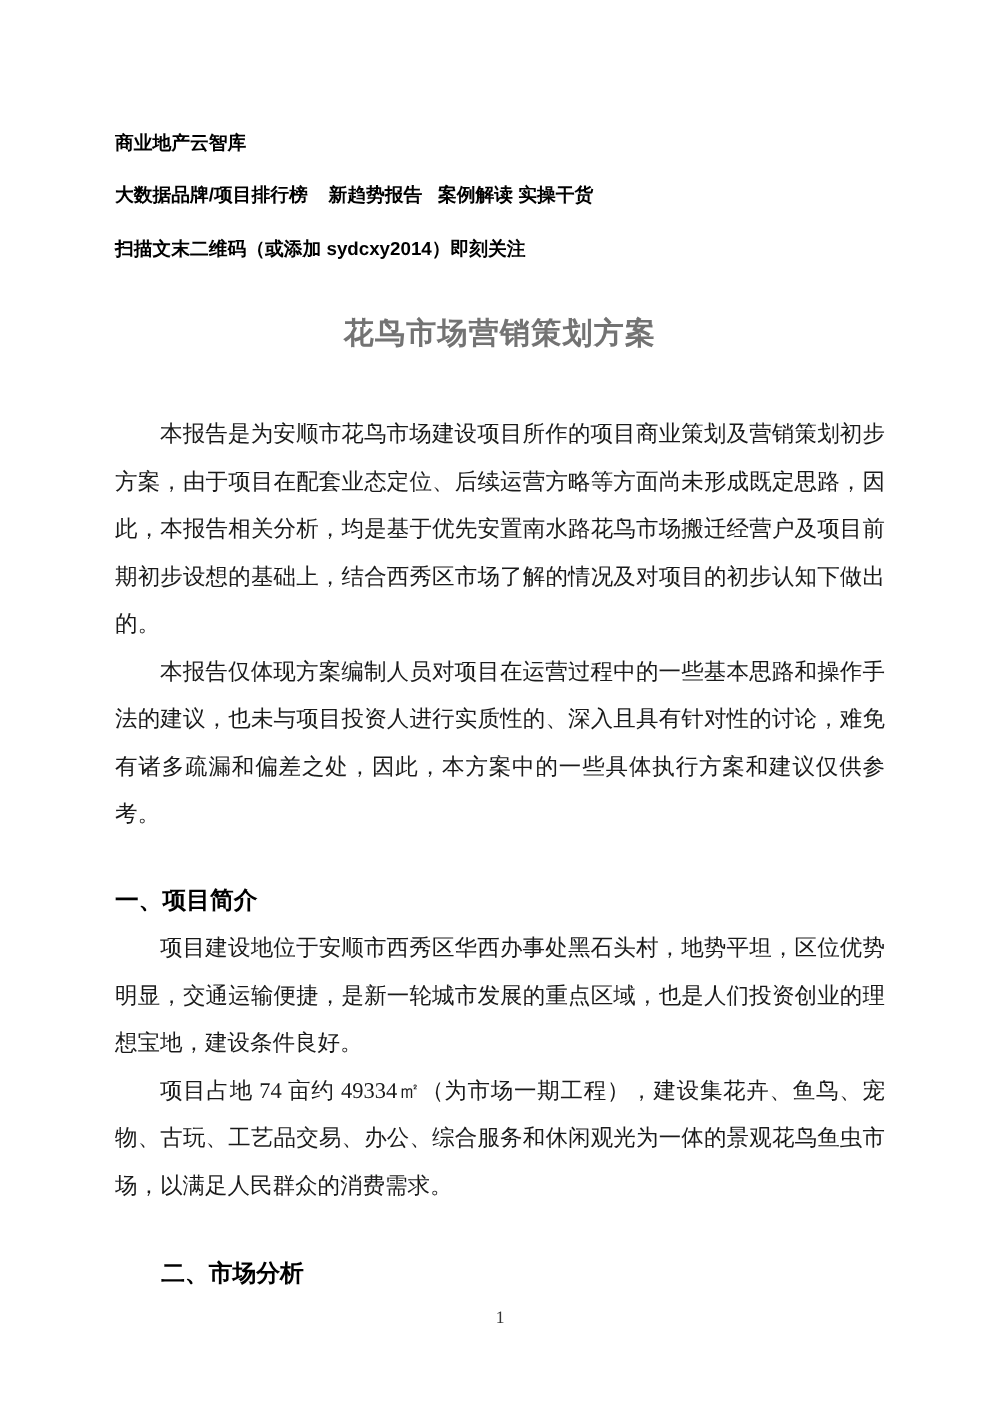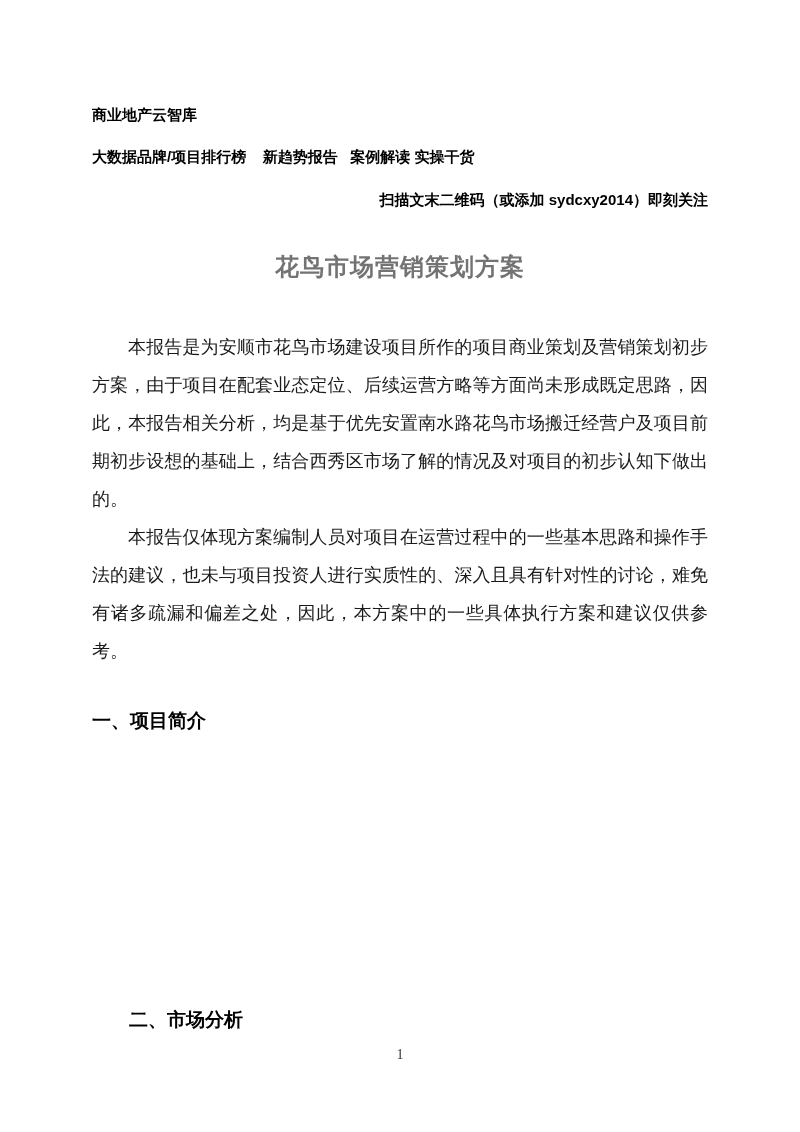--- a/index.html
+++ b/index.html
@@ -22,21 +22,21 @@
   .hdr-line {
     font-family: "Liberation Sans", "DejaVu Sans", sans-serif;
     font-weight: 700;
     font-size: 15px;
     line-height: 17px;
     white-space: pre-wrap;
     color: #000000;
   }
   .hdr-brand   { top: 106px; }
   .hdr-tagline { top: 148px; }
-  .hdr-scan    { top: 191px; text-align: right; }
+  .hdr-scan    { top: 191px; }
 
   
   .doc-title {
     top: 250px;
     text-align: center;
     font-family: "Liberation Sans", "DejaVu Sans", sans-serif;
     font-weight: 700;
     font-size: 24px;
     line-height: 34px;
     letter-spacing: 1px;
@@ -91,19 +91,21 @@
   <div class="abs doc-title">花鸟市场营销策划方案</div>
 
   <div class="abs sec-heading sec-heading-1">一、项目简介</div>
 
   <div class="abs body-block intro-block">
     <p>本报告是为安顺市花鸟市场建设项目所作的项目商业策划及营销策划初步方案，由于项目在配套业态定位、后续运营方略等方面尚未形成既定思路，因此，本报告相关分析，均是基于优先安置南水路花鸟市场搬迁经营户及项目前期初步设想的基础上，结合西秀区市场了解的情况及对项目的初步认知下做出的。</p>
     <p>本报告仅体现方案编制人员对项目在运营过程中的一些基本思路和操作手法的建议，也未与项目投资人进行实质性的、深入且具有针对性的讨论，难免有诸多疏漏和偏差之处，因此，本方案中的一些具体执行方案和建议仅供参考。</p>
   </div>
 
   <div class="abs body-block section1-body">
+    <p>项目建设地位于安顺市西秀区华西办事处黑石头村，地势平坦，区位优势明显，交通运输便捷，是新一轮城市发展的重点区域，也是人们投资创业的理想宝地，建设条件良好。</p>
+    <p>项目占地 74 亩约 49334㎡（为市场一期工程），建设集花卉、鱼鸟、宠物、古玩、工艺品交易、办公、综合服务和休闲观光为一体的景观花鸟鱼虫市场，以满足人民群众的消费需求。</p>
   </div>
 
   <div class="abs sec-heading sec-heading-2">二、市场分析</div>
 
   <div class="abs page-number">1</div>
 
 </div>
 
 </body></html>

